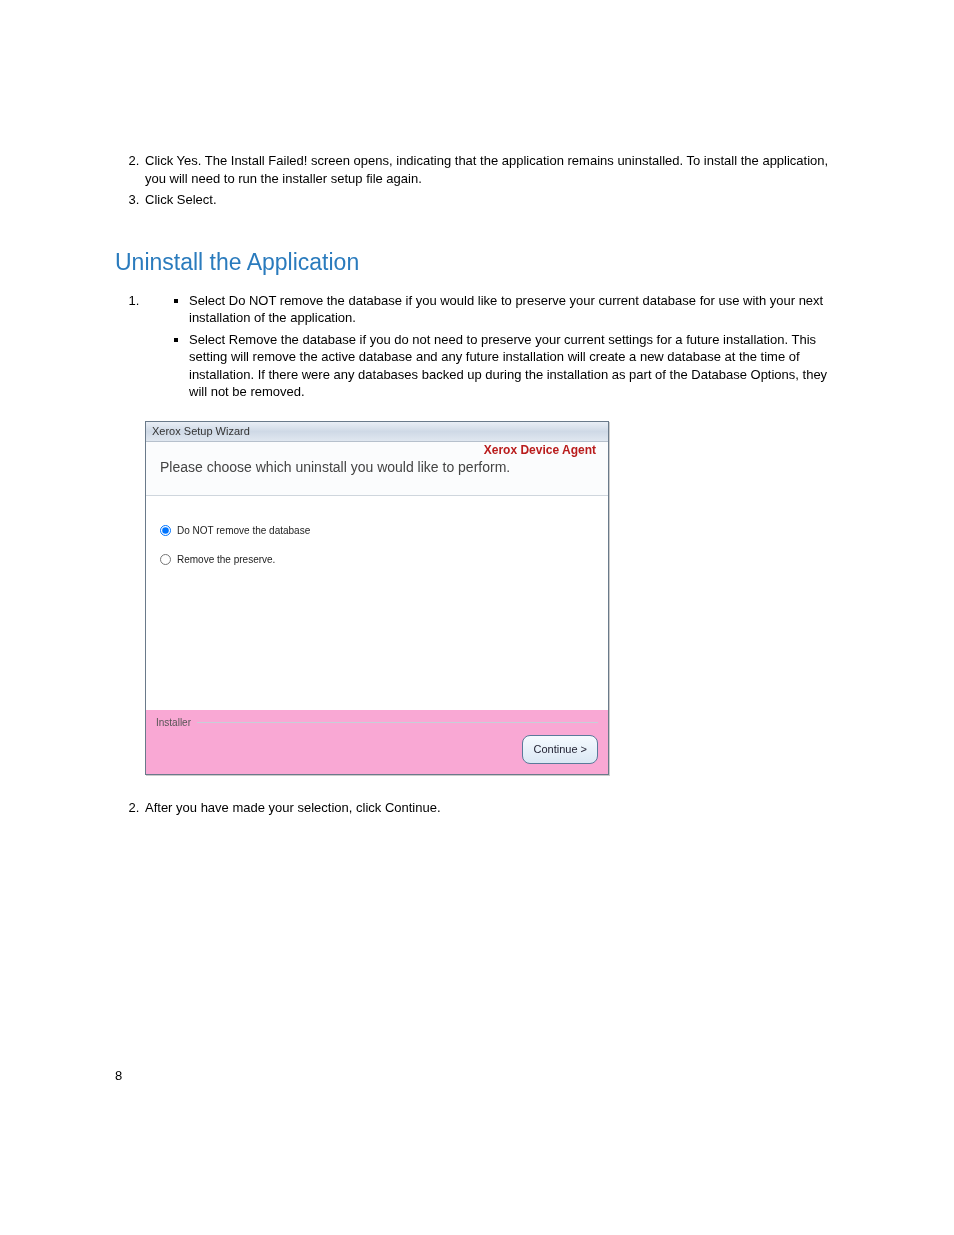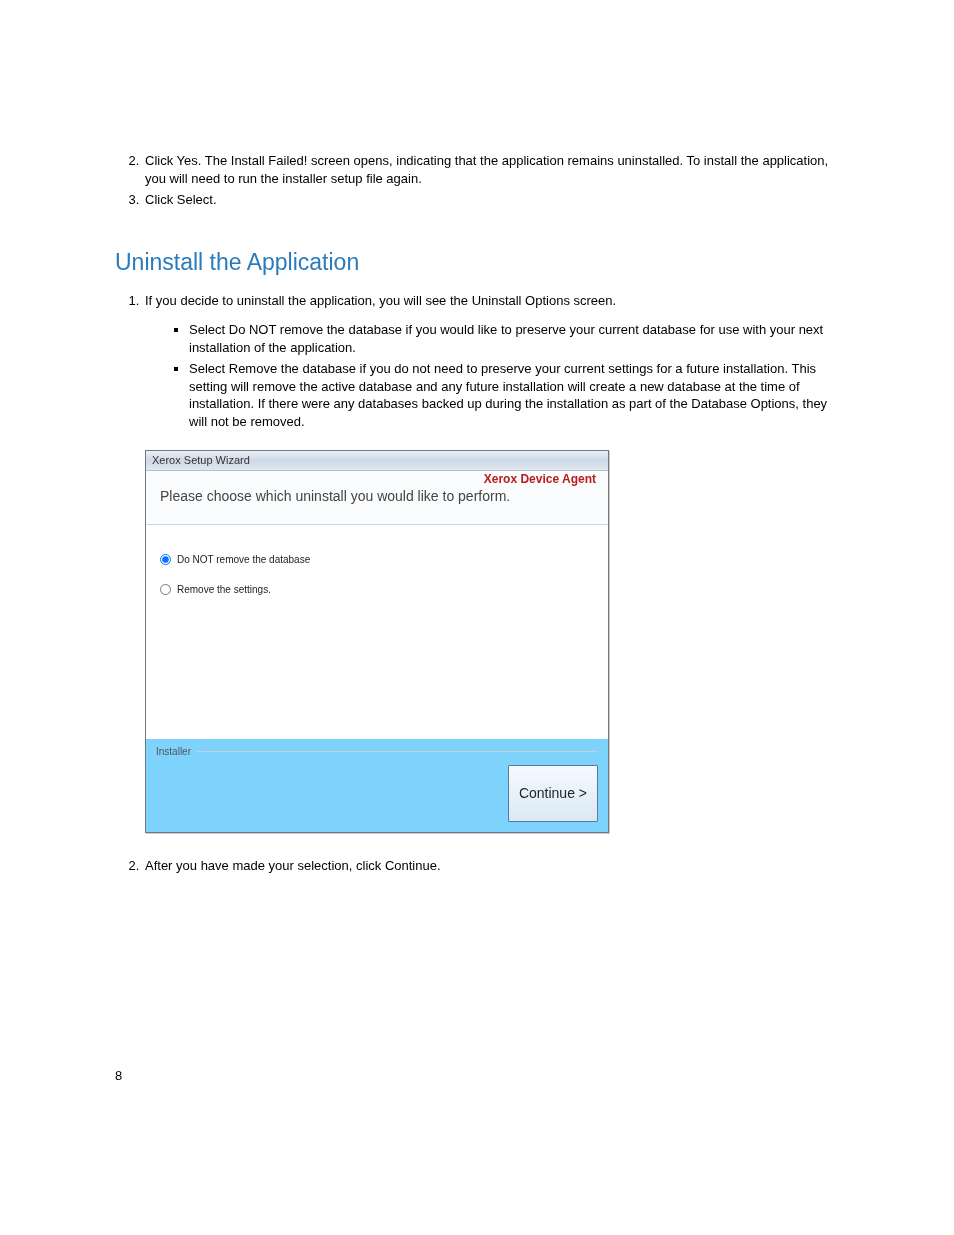--- a/index.html
+++ b/index.html
@@ -98,21 +98,21 @@
     font-size: 10px;
     color: #222;
   }
   .radio-row input[type=radio] {
     margin: 0 6px 0 0;
     width: 11px;
     height: 11px;
   }
   .wiz-footer {
     padding: 6px 10px 10px 10px;
-    background: #7dd3fc;
+    background: #f9a8d4;
   }
   .fieldset-line {
     display: flex;
     align-items: center;
     font-size: 10px;
     color: #555;
     margin-bottom: 6px;
   }
   .fieldset-line .flabel {
     margin-right: 6px;
@@ -122,23 +122,23 @@
     height: 1px;
     background: #c7cfd8;
   }
   .continue-row {
     text-align: right;
   }
   .continue-btn {
     display: inline-block;
     border: 1px solid #5a7a9a;
     background: linear-gradient(to bottom, #f5faff 0%, #dbe8f4 100%);
-    border-radius: 1px;
-    padding: 18px 10px;
-    font-size: 14px;
+    border-radius: 8px;
+    padding: 6px 10px;
+    font-size: 11px;
     color: #223;
   }
   .page-number {
     position: absolute;
     bottom: 152px;
     left: 115px;
     font-size: 13px;
   }
   .bold { font-weight: normal; }
 </style>
@@ -153,21 +153,20 @@
     </li>
     <li>
       <span>Click </span><span class="bold">Select</span><span>.</span>
     </li>
   </ol>
 
   <h1 class="heading">Uninstall the Application</h1>
 
   <ol class="numbered">
     <li>
-      <span>If you decide to uninstall the application, you will see the Uninstall Options screen.</span>
       <ul class="squares">
         <li>
           <span>Select </span><span class="bold">Do NOT remove the database</span><span> if you would like to preserve your current database for use with your next installation of the application.</span>
         </li>
         <li>
           <span>Select </span><span class="bold">Remove the database</span><span> if you do not need to preserve your current settings for a future installation. This setting will remove the active database and any future installation will create a new database at the time of installation. If there were any databases backed up during the installation as part of the Database Options, they will not be removed.</span>
         </li>
       </ul>
 
       <div class="wizard">
@@ -176,21 +175,21 @@
           <div class="wiz-brand">Xerox Device Agent</div>
           <div class="wiz-header-sub">Please choose which uninstall you would like to perform.</div>
         </div>
         <div class="wiz-body">
           <label class="radio-row">
             <input type="radio" name="uninst" checked="" style="">
             <span class="bold">Do NOT remove the database</span>
           </label>
           <label class="radio-row">
             <input type="radio" name="uninst" style="">
-            <span class="bold">Remove the settings.</span>
+            <span class="bold">Remove the preserve.</span>
           </label>
         </div>
         <div class="wiz-footer">
           <div class="fieldset-line">
             <span class="flabel">Installer</span>
             <span class="fline"></span>
           </div>
           <div class="continue-row">
             <span class="continue-btn">Continue &gt;</span>
           </div>

